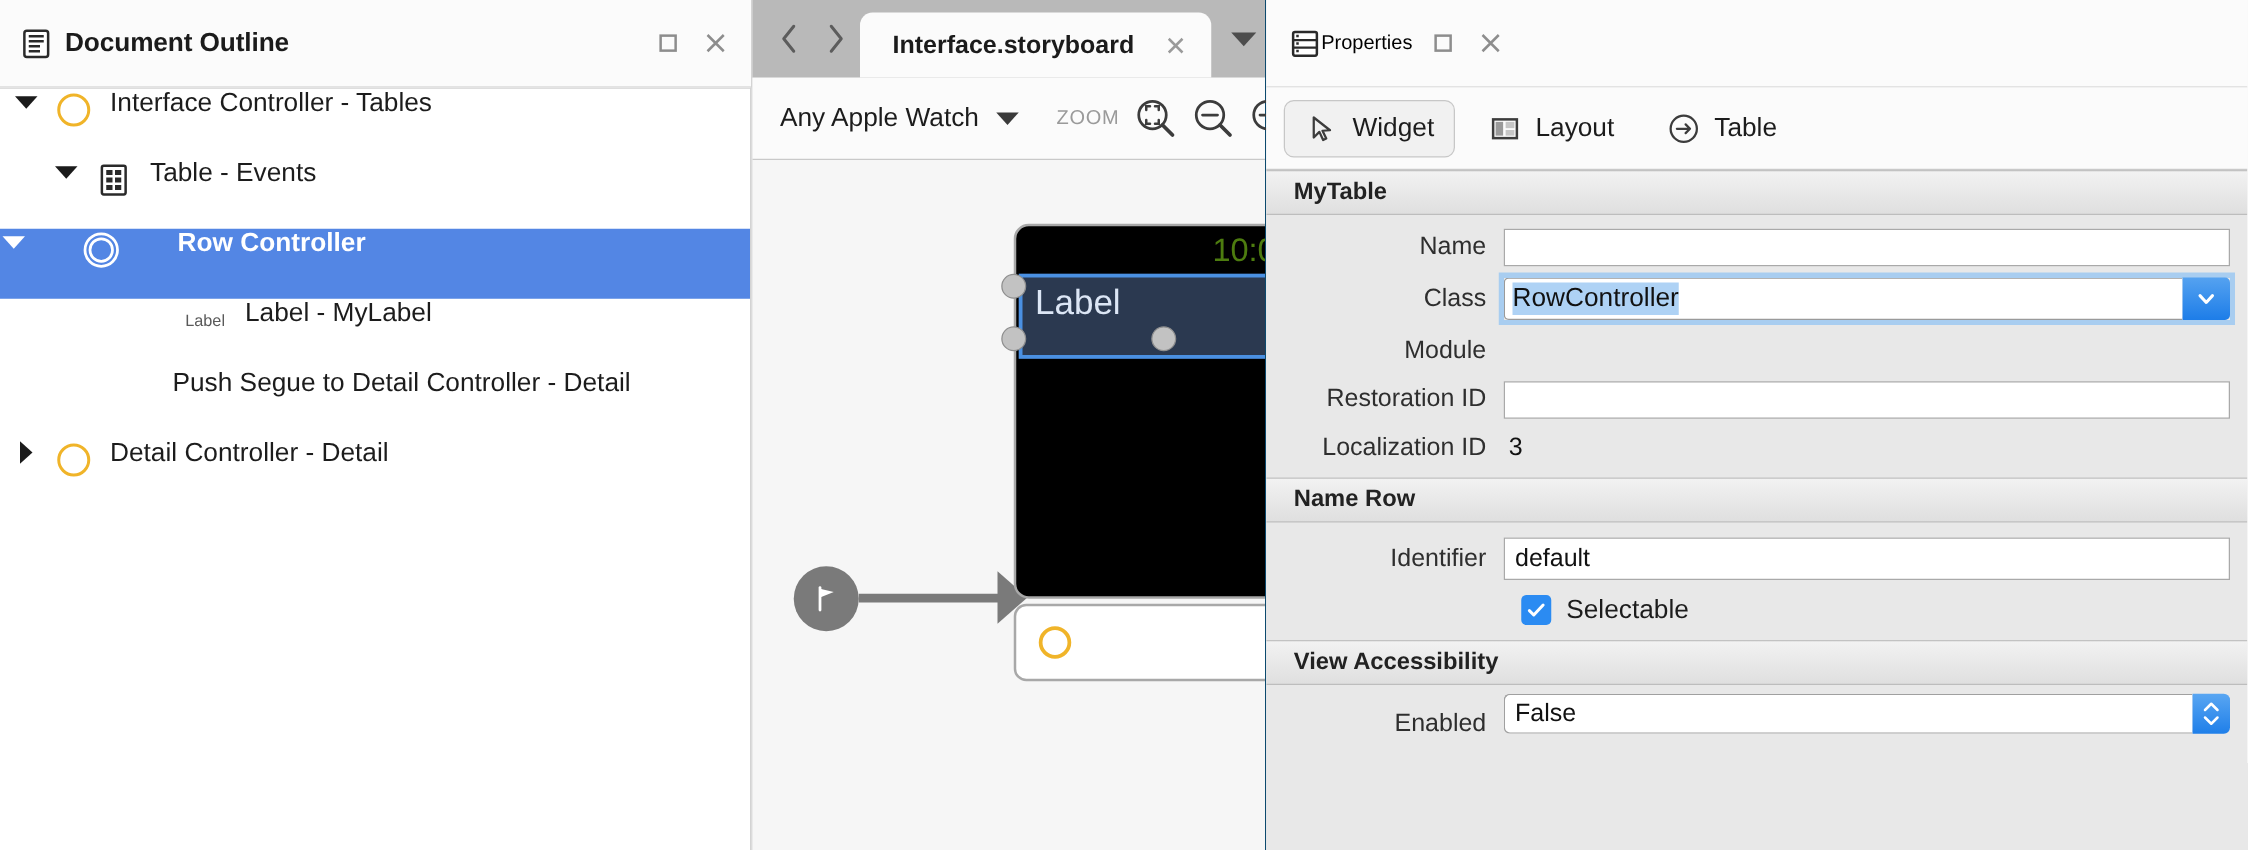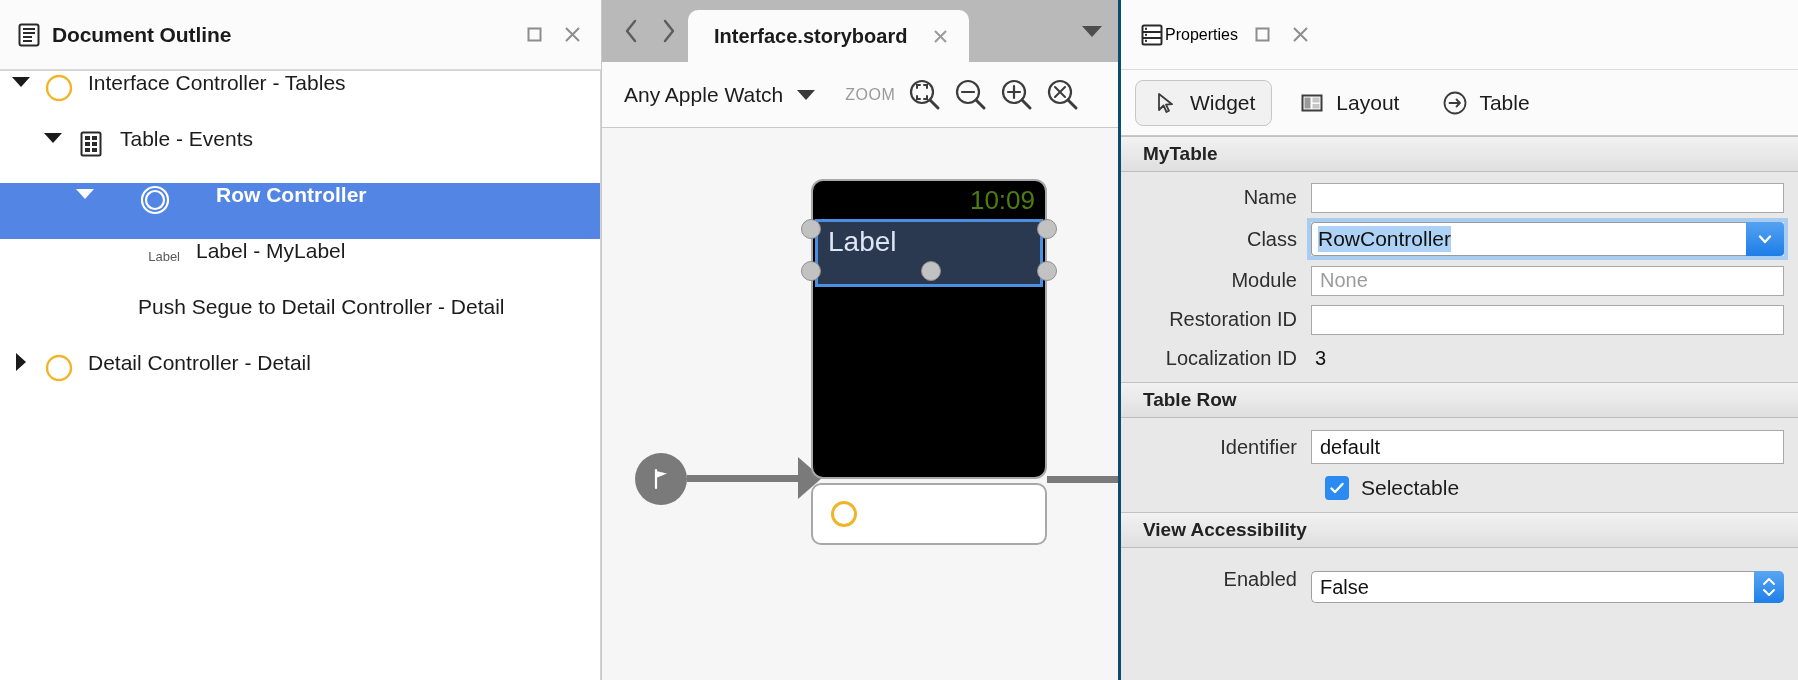--- a/index.html
+++ b/index.html
@@ -111,28 +111,28 @@
     color: #5a5a5a;
     width: 46px;
     justify-content: flex-end;
     padding-right: 4px;
     box-sizing: border-box;
   }
   .node-label { overflow: hidden; text-overflow: ellipsis; }
 
   
   .center-panel {
-    width: 520px;
+    width: 412px;
     height: 680px;
     display: flex;
     flex-direction: column;
     background: #f7f7f7;
     box-sizing: border-box;
     border-left: 1px solid #c8c8c8;
-    border-right: 3px solid #0c4a6e;
+    border-right: 1px solid #0c4a6e;
   }
   .tabstrip {
     height: 62px;
     min-height: 62px;
     background: #b9b9b9;
     display: flex;
     align-items: flex-end;
     position: relative;
     box-sizing: border-box;
   }
@@ -485,21 +485,20 @@
     font-size: 21px;
     color: #1c1c1c;
   }
 
   
   .stepper-wrap {
     flex: 1 1 auto;
     height: 48px;
     display: flex;
     box-sizing: border-box;
-    align-items: flex-end;
   }
   .stepper-input {
     flex: 1 1 auto;
     height: 32px;
     background: #ffffff;
     border: 1px solid #a0a0a0;
     border-right: none;
     border-radius: 5px 0 0 5px;
     box-sizing: border-box;
     display: flex;
@@ -576,21 +575,21 @@
             <rect x="15" y="6" width="5" height="4" fill="#2a2a2a"></rect>
             <rect x="8" y="12" width="5" height="4" fill="#2a2a2a"></rect>
             <rect x="15" y="12" width="5" height="4" fill="#2a2a2a"></rect>
             <rect x="8" y="18" width="5" height="4" fill="#2a2a2a"></rect>
             <rect x="15" y="18" width="5" height="4" fill="#2a2a2a"></rect>
           </svg>
         </span>
         <span class="node-label">Table - Events</span>
       </div>
 
-      <div class="tree-row selected" style="padding-left:74px;gap:32px;">
+      <div class="tree-row selected" style="gap:32px;">
         <span class="disc">
             <span class="tri-down"></span>
           </span>
         <span class="node-icon">
           <svg class="svgicon" width="32" height="32" viewBox="0 0 32 32">
             <circle cx="16" cy="16" r="13" fill="none" stroke="#ffffff" stroke-width="2.2"></circle>
             <circle cx="16" cy="16" r="9" fill="none" stroke="#ffffff" stroke-width="2.2"></circle>
           </svg>
         </span>
         <span class="node-label" style="font-weight:bold;">Row Controller</span>
@@ -797,36 +796,35 @@
           <span class="combo-arrow">
             <svg class="svgicon" width="20" height="20" viewBox="0 0 20 20">
               <path d="M5 7.5 L10 13 L15 7.5" fill="none" stroke="#ffffff" stroke-width="2.4" stroke-linecap="round" stroke-linejoin="round"></path>
             </svg>
           </span>
         </span>
       </div>
 
       <div class="field-row">
         <span class="field-label">Module</span>
-        <span class="field-input placeholder">None</span>
       </div>
 
       <div class="field-row">
         <span class="field-label">Restoration ID</span>
         <span class="field-input"></span>
       </div>
 
       <div class="field-row">
         <span class="field-label">Localization ID</span>
         <span class="field-static">3</span>
       </div>
 
       <div style="height:4px;"></div>
 
-      <div class="section-head">Table Row</div>
+      <div class="section-head">Name Row</div>
       <div style="height:8px;"></div>
 
       <div class="field-row" style="height:42px;">
         <span class="field-label">Identifier</span>
         <span class="field-input" style="height:34px;">default</span>
       </div>
 
       <div class="check-row">
         <span class="checkbox">
           <svg class="svgicon" width="18" height="18" viewBox="0 0 18 18">

